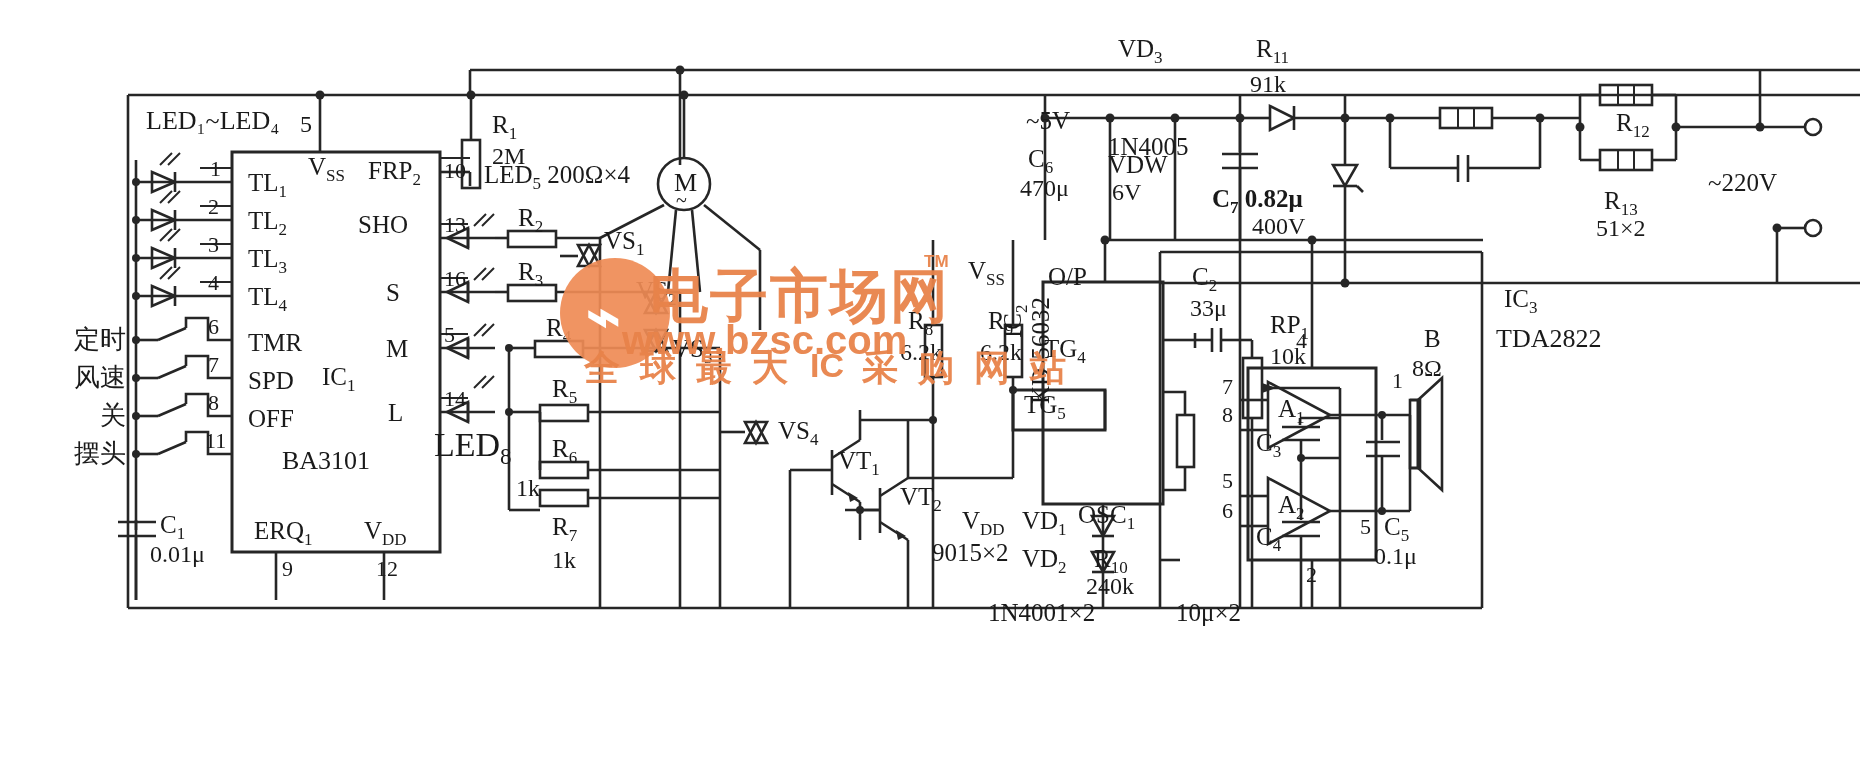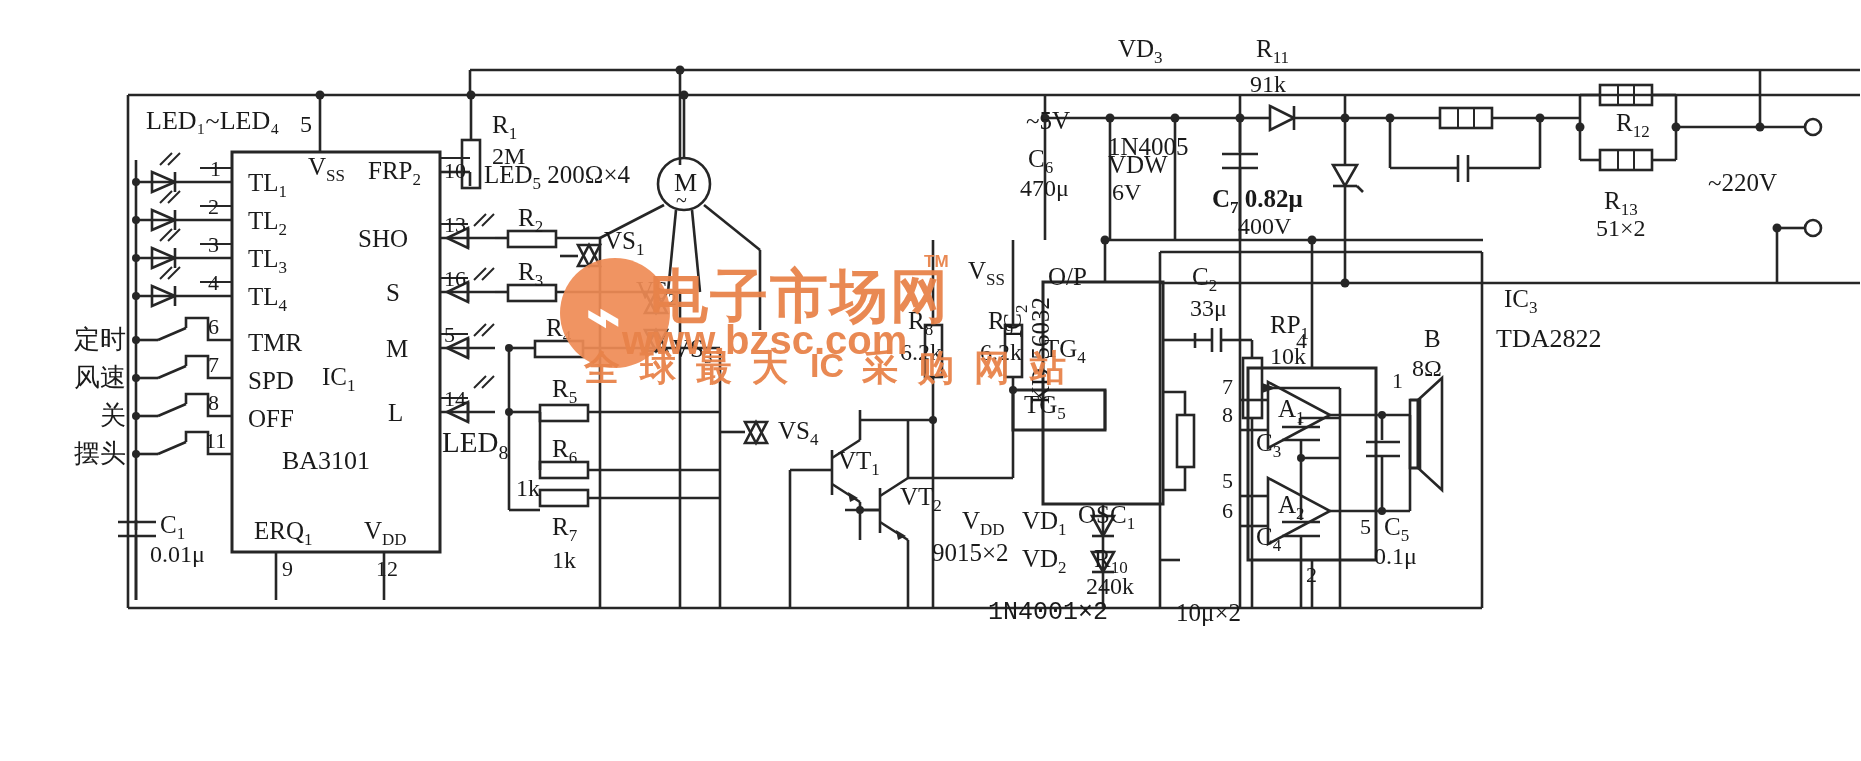--- a/index.html
+++ b/index.html
@@ -457,21 +457,21 @@
 <div class="lbl" style="left:300px;top:112px;font-size:24px;">5</div>
 <div class="lbl" style="left:308px;top:154px;font-size:25px;">V<sub>SS</sub></div>
 
 <div class="lbl" style="left:254px;top:518px;font-size:25px;">ERQ<sub>1</sub></div>
 <div class="lbl" style="left:282px;top:558px;font-size:22px;">9</div>
 <div class="lbl" style="left:364px;top:518px;font-size:25px;">V<sub>DD</sub></div>
 <div class="lbl" style="left:376px;top:558px;font-size:22px;">12</div>
 
 <div class="lbl" style="left:368px;top:158px;font-size:25px;">FRP<sub>2</sub></div>
 <div class="lbl" style="left:444px;top:160px;font-size:22px;">10</div>
-<div class="lbl" style="left:358px;top:226px;font-size:25px;">SHO</div>
+<div class="lbl" style="left:358px;top:212px;font-size:25px;">SHO</div>
 <div class="lbl" style="left:444px;top:214px;font-size:22px;">13</div>
 <div class="lbl" style="left:386px;top:280px;font-size:25px;">S</div>
 <div class="lbl" style="left:444px;top:268px;font-size:22px;">16</div>
 <div class="lbl" style="left:386px;top:336px;font-size:25px;">M</div>
 <div class="lbl" style="left:444px;top:324px;font-size:22px;">5</div>
 <div class="lbl" style="left:388px;top:400px;font-size:25px;">L</div>
 <div class="lbl" style="left:444px;top:388px;font-size:22px;">14</div>
 
 <div class="lbl" style="left:74px;top:326px;font-size:26px;font-family:'DejaVu Sans',sans-serif;">定时</div>
 <div class="lbl" style="left:74px;top:364px;font-size:26px;font-family:'DejaVu Sans',sans-serif;">风速</div>
@@ -479,21 +479,21 @@
 <div class="lbl" style="left:74px;top:440px;font-size:26px;font-family:'DejaVu Sans',sans-serif;">摆头</div>
 
 <div class="lbl" style="left:160px;top:512px;font-size:25px;">C<sub>1</sub></div>
 <div class="lbl" style="left:150px;top:542px;font-size:24px;">0.01μ</div>
 
 <div class="lbl" style="left:492px;top:112px;font-size:25px;">R<sub>1</sub></div>
 <div class="lbl" style="left:492px;top:144px;font-size:24px;">2M</div>
 
 <div class="lbl" style="left:484px;top:162px;font-size:25px;">LED<sub>5</sub>&nbsp;200Ω×4</div>
 
-<div class="lbl" style="left:434px;top:428px;font-size:29px;margin-left:8px;">LED<sub>8</sub></div>
+<div class="lbl" style="left:434px;top:428px;font-size:34px;">LED<sub>8</sub></div>
 
 <div class="lbl" style="left:518px;top:205px;font-size:25px;">R<sub>2</sub></div>
 <div class="lbl" style="left:518px;top:259px;font-size:25px;">R<sub>3</sub></div>
 <div class="lbl" style="left:546px;top:315px;font-size:25px;">R<sub>4</sub></div>
 <div class="lbl" style="left:552px;top:376px;font-size:25px;">R<sub>5</sub></div>
 <div class="lbl" style="left:552px;top:436px;font-size:25px;">R<sub>6</sub></div>
 <div class="lbl" style="left:516px;top:476px;font-size:24px;">1k</div>
 <div class="lbl" style="left:552px;top:514px;font-size:25px;">R<sub>7</sub></div>
 <div class="lbl" style="left:552px;top:548px;font-size:24px;">1k</div>
 
@@ -521,34 +521,34 @@
 <div class="lbl" style="left:1000px;top:338px;font-size:25px;transform:rotate(-90deg);transform-origin:left top;">IC<sub>2</sub></div>
 <div class="lbl" style="left:1028px;top:404px;font-size:25px;transform:rotate(-90deg);transform-origin:left top;">KD-56032</div>
 <div class="lbl" style="left:1048px;top:264px;font-size:25px;">O/P</div>
 <div class="lbl" style="left:1078px;top:502px;font-size:25px;">OSC<sub>1</sub></div>
 <div class="lbl" style="left:962px;top:508px;font-size:25px;">V<sub>DD</sub></div>
 
 <div class="lbl" style="left:1022px;top:508px;font-size:25px;">VD<sub>1</sub></div>
 <div class="lbl" style="left:1022px;top:546px;font-size:25px;">VD<sub>2</sub></div>
 <div class="lbl" style="left:1094px;top:546px;font-size:25px;">R<sub>10</sub></div>
 <div class="lbl" style="left:1086px;top:574px;font-size:24px;">240k</div>
-<div class="lbl" style="left:988px;top:600px;font-size:25px;font-family:Liberation Mono, monospace;">1N4001×2</div>
+<div class="lbl" style="left:988px;top:600px;font-size:25px;">1N4001×2</div>
 
 <div class="lbl" style="left:1026px;top:108px;font-size:25px;">~5V</div>
 <div class="lbl" style="left:1028px;top:146px;font-size:25px;">C<sub>6</sub></div>
 <div class="lbl" style="left:1020px;top:176px;font-size:24px;">470μ</div>
 <div class="lbl" style="left:1118px;top:36px;font-size:25px;">VD<sub>3</sub></div>
 <div class="lbl" style="left:1108px;top:134px;font-size:25px;">1N4005</div>
 <div class="lbl" style="left:1108px;top:152px;font-size:25px;">VDW</div>
 <div class="lbl" style="left:1112px;top:180px;font-size:24px;">6V</div>
 
 <div class="lbl" style="left:1256px;top:36px;font-size:25px;">R<sub>11</sub></div>
 <div class="lbl" style="left:1250px;top:72px;font-size:24px;">91k</div>
 <div class="lbl" style="left:1212px;top:186px;font-size:25px;font-weight:bold;">C<sub>7</sub>&nbsp;0.82μ</div>
-<div class="lbl" style="left:1238px;top:214px;font-size:24px;">400V</div>
+<div class="lbl" style="left:1238px;top:214px;font-size:24px;padding-left:14px;">400V</div>
 
 <div class="lbl" style="left:1616px;top:110px;font-size:25px;">R<sub>12</sub></div>
 <div class="lbl" style="left:1604px;top:188px;font-size:25px;">R<sub>13</sub></div>
 <div class="lbl" style="left:1596px;top:216px;font-size:24px;">51×2</div>
 <div class="lbl" style="left:1708px;top:170px;font-size:25px;">~220V</div>
 
 <div class="lbl" style="left:1504px;top:286px;font-size:25px;">IC<sub>3</sub></div>
 <div class="lbl" style="left:1496px;top:326px;font-size:26px;">TDA2822</div>
 <div class="lbl" style="left:1296px;top:330px;font-size:22px;">4</div>
 <div class="lbl" style="left:1222px;top:376px;font-size:22px;">7</div>

